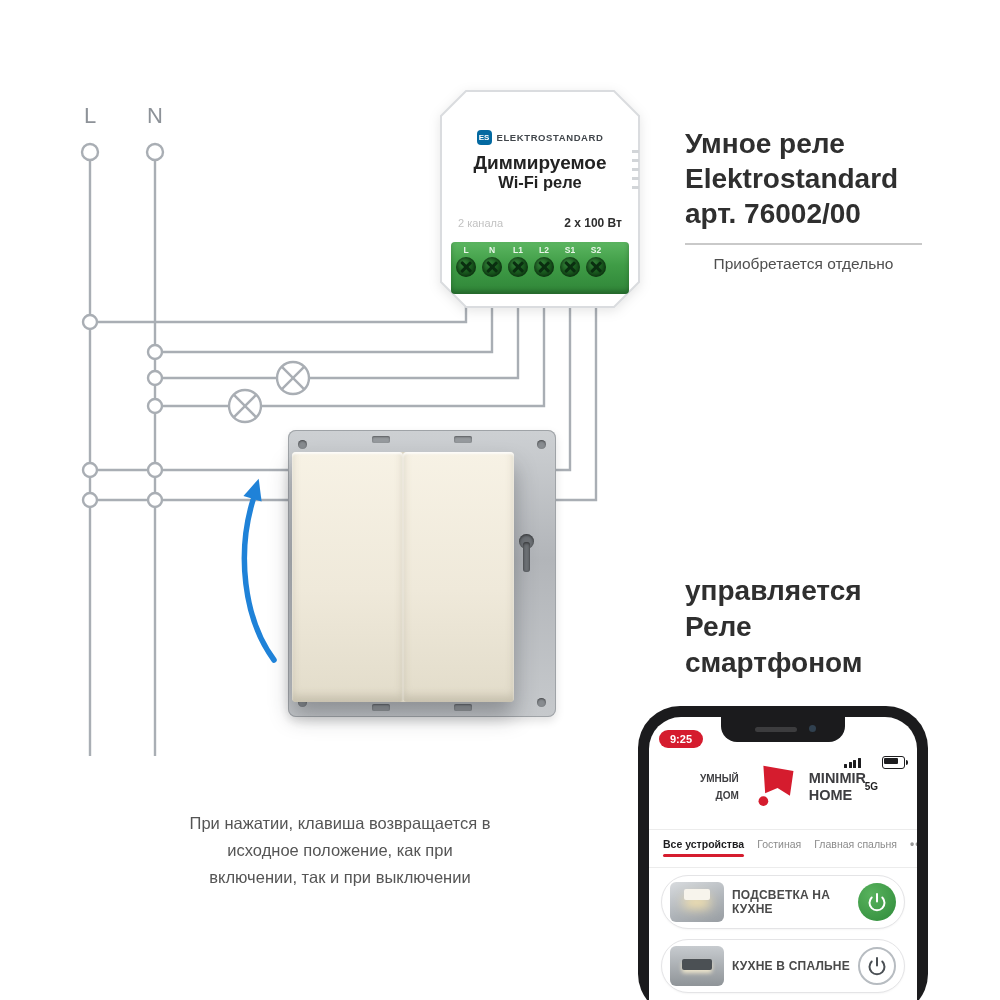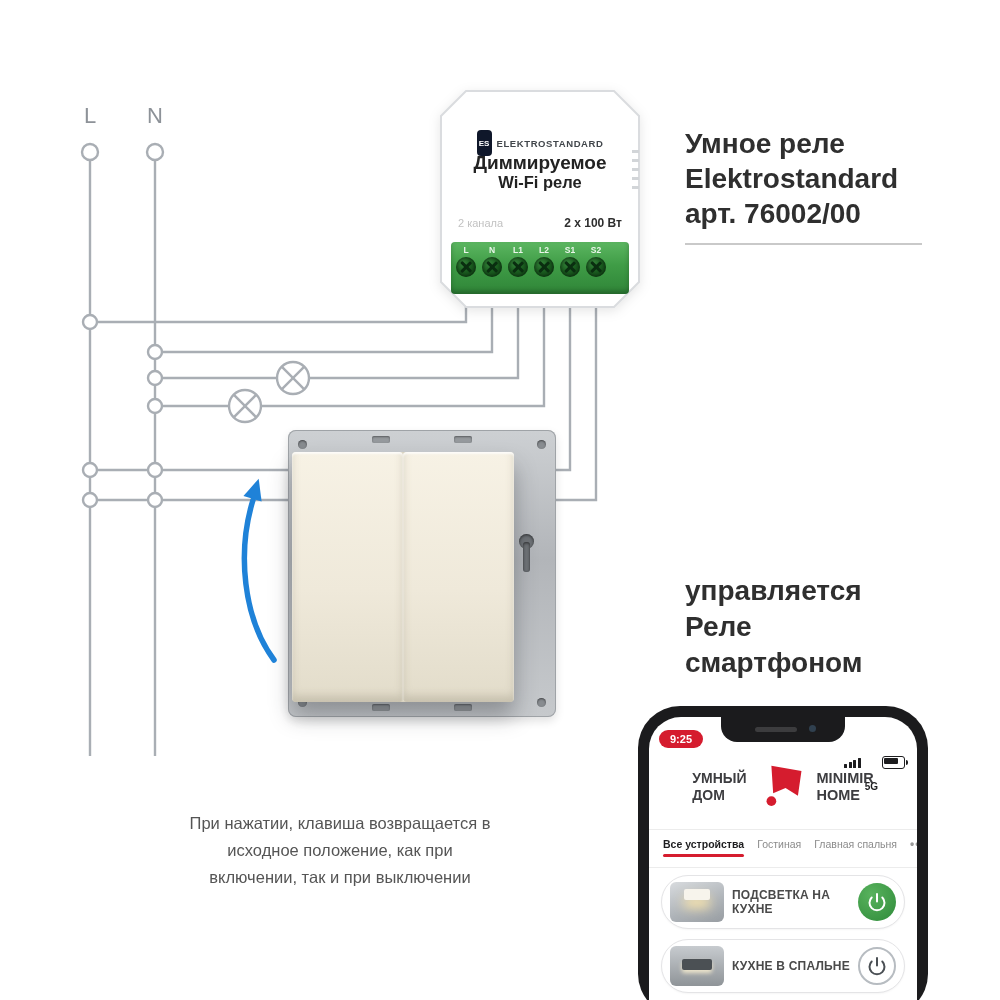--- a/index.html
+++ b/index.html
@@ -7,21 +7,21 @@
           font-family:"Liberation Sans","DejaVu Sans",sans-serif;color:#2f2f2f;}
 
   
   .wiring{position:absolute;left:0;top:0;z-index:1;}
   .wire-label{position:absolute;z-index:1;font-size:22px;color:#8d9298;width:20px;text-align:center;}
 
   
   .relay{position:absolute;left:440px;top:90px;width:200px;height:218px;z-index:3;}
   .relay-shape{position:absolute;left:0;top:0;filter:drop-shadow(0 3px 6px rgba(0,0,0,.10));}
   .relay-logo{position:absolute;left:0;top:40px;width:100%;display:flex;justify-content:center;align-items:center;gap:5px;}
-  .es-badge{width:15px;height:26px;border-radius:4px;background:#0f172a;color:#fff;font-size:8px;font-weight:bold;
+  .es-badge{width:15px;height:15px;border-radius:4px;background:#0369a1;color:#fff;font-size:8px;font-weight:bold;
             display:flex;align-items:center;justify-content:center;}
   .es-brand{font-size:9.5px;font-weight:bold;letter-spacing:.6px;color:#41464b;}
   .relay-t1{position:absolute;left:0;top:62px;width:100%;text-align:center;font-size:19px;font-weight:bold;color:#222;}
   .relay-t2{position:absolute;left:0;top:83px;width:100%;text-align:center;font-size:16.5px;font-weight:bold;color:#222;}
   .relay-specs{position:absolute;left:18px;right:18px;top:126px;display:flex;justify-content:space-between;align-items:baseline;}
   .relay-ch{font-size:11px;color:#c2c2c2;}
   .relay-pw{font-size:12px;font-weight:bold;color:#2f2f2f;}
   .relay-block{position:absolute;left:11px;top:152px;width:178px;height:52px;border-radius:4px;
                background:linear-gradient(180deg,#5cb661 0%,#3f9c46 45%,#2f8538 100%);
                box-shadow:inset 0 -3px 5px rgba(0,0,0,.25);}
@@ -76,21 +76,21 @@
   .time-badge{position:absolute;left:10px;top:13px;width:44px;height:18px;border-radius:9px;background:#d51c2e;
               color:#fff;font-size:11px;font-weight:bold;display:flex;align-items:center;justify-content:center;}
   .status-right{position:absolute;right:12px;top:16px;display:flex;align-items:center;gap:4px;}
   .bars{display:flex;align-items:flex-end;gap:1.5px;}
   .bars span{display:block;width:3px;background:#1d1d1f;border-radius:.5px;}
   .net{font-size:10px;font-weight:bold;color:#1d1d1f;margin-top:48px;}
   .battery{position:relative;width:21px;height:11px;border:1.5px solid #1d1d1f;border-radius:3px;}
   .bfill{position:absolute;left:1px;top:1px;width:14px;height:6px;background:#1d1d1f;border-radius:1px;}
   .bnub{position:absolute;right:-4px;top:2.5px;width:2.5px;height:5px;background:#1d1d1f;border-radius:0 2px 2px 0;}
   .app-header{position:absolute;left:0;right:0;top:46px;display:flex;justify-content:center;align-items:center;gap:12px;}
-  .app-name{text-align:left;font-size:14px;font-weight:bold;line-height:17px;color:#3d3d40;}
+  .app-name{text-align:right;font-size:10px;font-weight:bold;line-height:17px;color:#3d3d40;}
   .brand-name{text-align:left;font-size:14.5px;font-weight:bold;line-height:17px;color:#3d3d40;}
   .divider{position:absolute;left:0;right:0;height:1px;background:#ececec;}
   .tabs{position:absolute;left:14px;right:10px;top:120px;display:flex;align-items:flex-start;gap:13px;}
   .tab{font-size:10.5px;color:#8b8b8b;white-space:nowrap;line-height:14px;}
   .tab.active{font-weight:bold;color:#1d1d1f;}
   .tab-underline{height:3px;border-radius:1.5px;background:#d51c2e;margin-top:3px;}
   .tab-more{margin-left:auto;color:#9a9a9a;font-weight:bold;font-size:12px;letter-spacing:1px;line-height:14px;}
   .card{position:absolute;left:12px;width:244px;height:54px;border-radius:27px;background:#fff;border:1.5px solid #e4e4e6;
         box-shadow:0 1px 2px rgba(0,0,0,.04);display:flex;align-items:center;gap:8px;padding:0 8px;box-sizing:border-box;}
   .card.c1{top:158px;} .card.c2{top:222px;}
@@ -202,20 +202,21 @@
       </div>
     </div>
   </div>
 
   <div class="info1">
     <div class="line">Умное реле</div>
     <div class="line">Elektrostandard</div>
     <div class="line">арт. 76002/00</div>
   </div>
   <div class="info-divider"></div>
+  <div class="info-note">Приобретается отдельно</div>
 
   <div class="plate">
     <div class="plate-hole" style="left:10px;top:10px;"></div>
     <div class="plate-hole" style="left:249px;top:10px;"></div>
     <div class="plate-hole" style="left:10px;top:268px;"></div>
     <div class="plate-hole" style="left:249px;top:268px;"></div>
     <div class="plate-notch" style="left:84px;top:6px;"></div>
     <div class="plate-notch" style="left:166px;top:6px;"></div>
     <div class="plate-notch" style="left:84px;top:274px;"></div>
     <div class="plate-notch" style="left:166px;top:274px;"></div>

